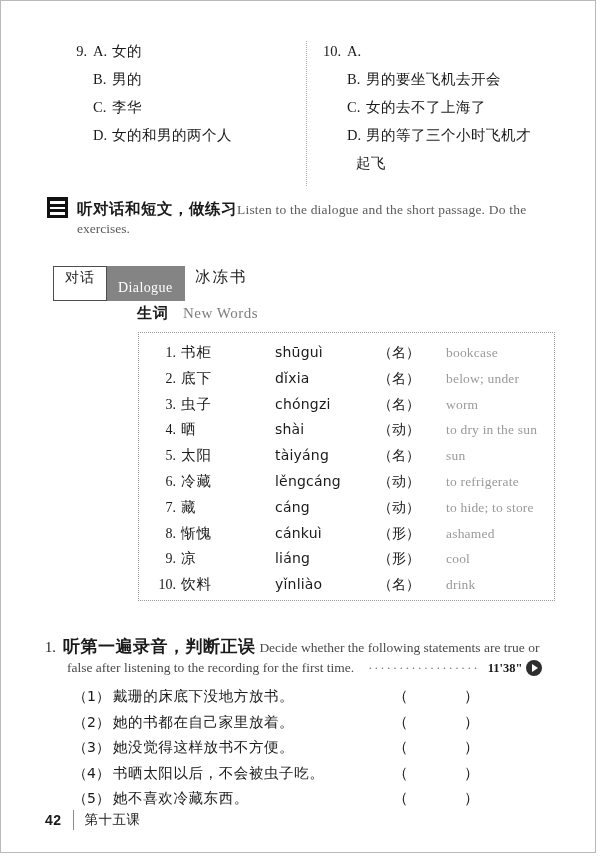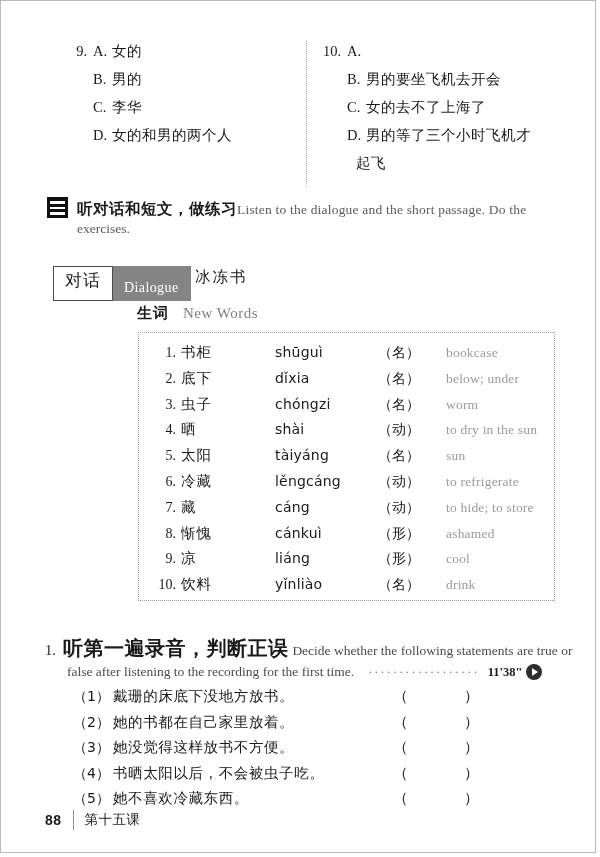--- a/index.html
+++ b/index.html
@@ -115,21 +115,21 @@
   
   .dlgbar{
     position:absolute;left:52px;top:265px;
     display:flex;align-items:stretch;
   }
   .dlg-cn{
     border:1px solid #4d4d4d;
     background:#fff;
     padding:2px 11px 3px 11px;
     font-family:"DejaVu Sans",sans-serif;
-    font-size:17px;
+    font-size:14px;
     letter-spacing:1px;
   }
   .dlg-en{
     background:#848484;
     color:#ffffff;
     padding:13px 11px 4px 11px;
     font-family:"Liberation Serif",serif;
     font-size:14px;
     letter-spacing:0.4px;
     border:1px solid #848484;
@@ -212,21 +212,21 @@
     white-space:nowrap;
   }
   .ex1-num{
     font-family:"Liberation Serif",serif;
     font-size:14.5px;
     margin-right:7px;
   }
   .ex1-cn{
     font-family:"DejaVu Sans",sans-serif;
     font-weight:bold;
-    font-size:20px;
+    font-size:17px;
     letter-spacing:0.5px;
   }
   .ex1-en{
     font-family:"Liberation Serif",serif;
     font-size:13.5px;
     color:#4a4a4a;
   }
   .ex1-line2{
     display:flex;align-items:center;
     margin-left:22px;margin-top:2px;
@@ -504,19 +504,19 @@
       <span class="tf-idx">（5）</span>
       <span class="tf-text">她不喜欢冷藏东西。</span>
       <span class="tf-paren">
         <span>（</span>
         <span>）</span>
       </span>
     </div>
   </div>
 
   <div class="footer">
-    <span class="pgnum">88</span>
+    <span class="pgnum">42</span>
     <span class="pgrule"></span>
     <span class="pglesson">第十五课</span>
   </div>
 
 </div>
 </div>
 
 </body></html>

